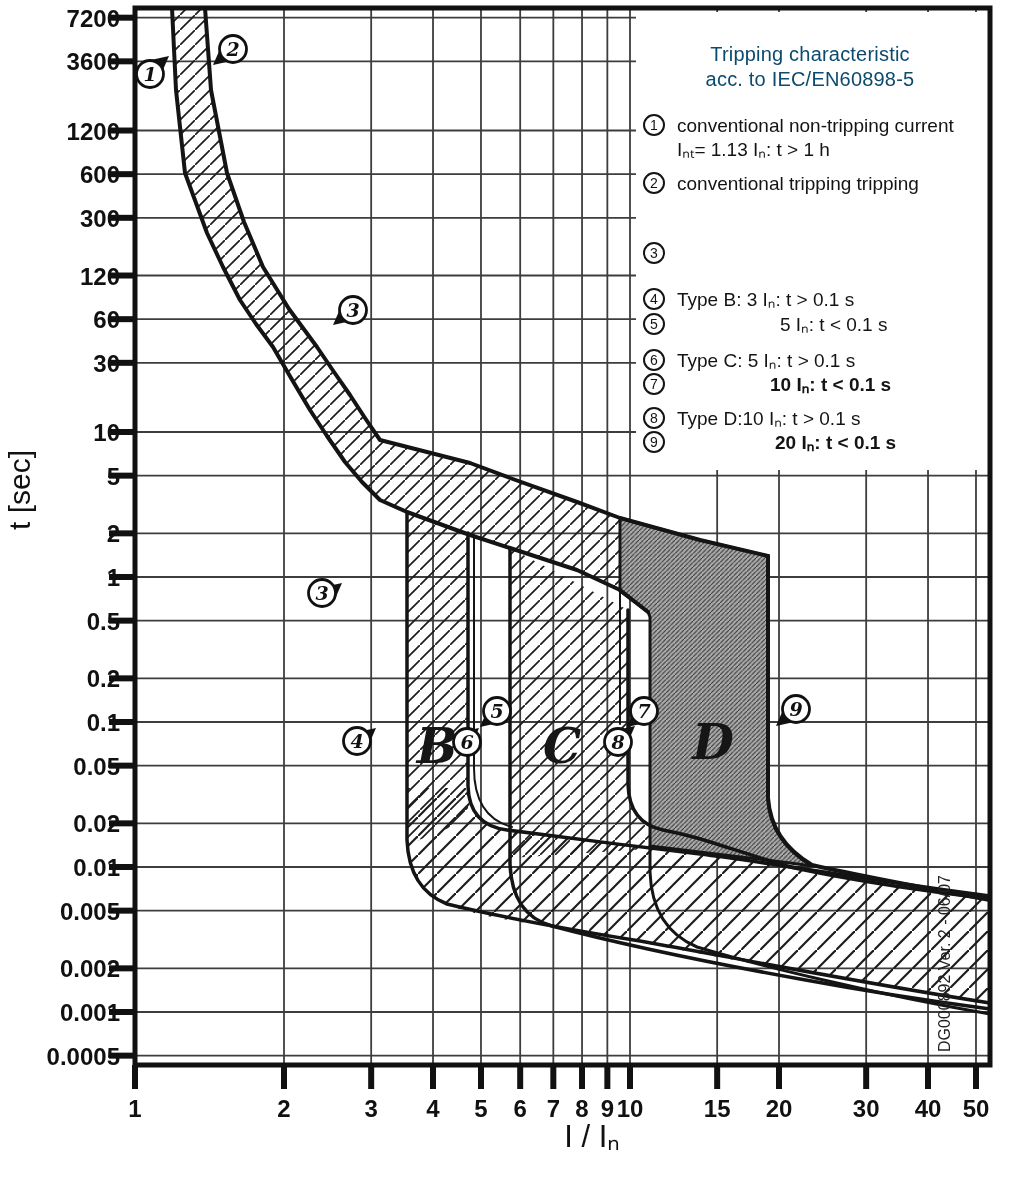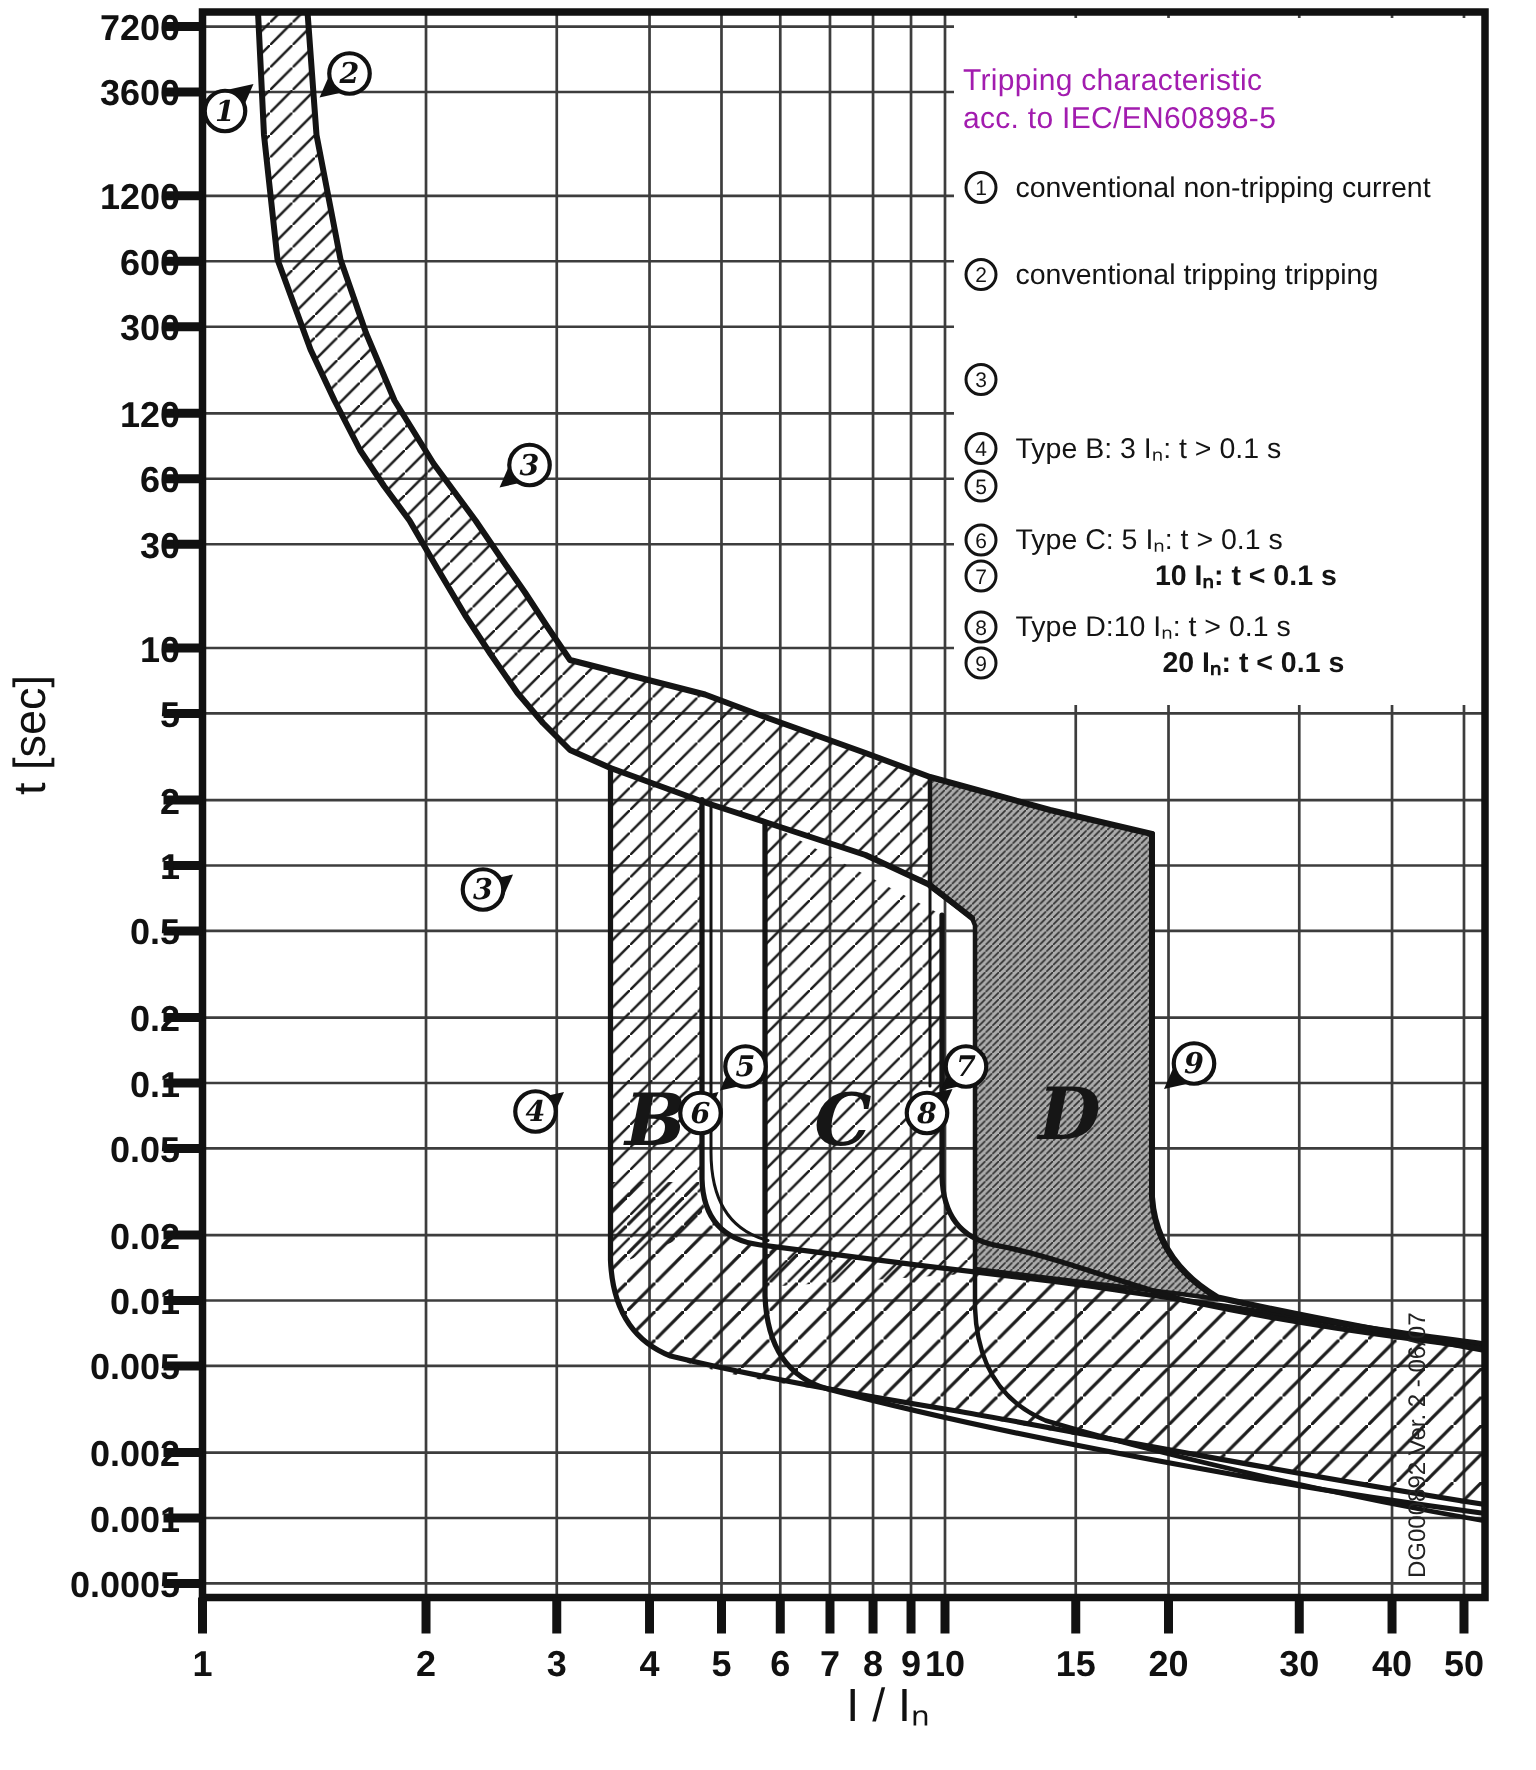--- a/index.html
+++ b/index.html
@@ -1,22 +1,22 @@
 <!DOCTYPE html>
 <html><head>
 <meta charset="utf-8">
 <style>
   html,body{margin:0;padding:0;background:#fff;}
   body{width:1024px;height:1180px;position:relative;font-family:"Liberation Sans",sans-serif;}
   #stage{position:relative;width:1024px;height:1180px;background:#fff;overflow:hidden;}
   svg{position:absolute;left:0;top:0;}
   
   #legend{position:absolute;left:0;top:0;width:1024px;height:1180px;pointer-events:none;}
-  .ltitle{position:absolute;left:642px;top:42px;width:336px;text-align:left;
-          font-size:20px;line-height:25px;color:#a21caf;letter-spacing:.2px;}
+  .ltitle{position:absolute;left:642px;top:42px;width:336px;text-align:center;
+          font-size:20px;line-height:25px;color:#0c4a6e;letter-spacing:.2px;}
   .lrow{position:absolute;display:flex;gap:12px;color:#141414;}
   .lcirc{flex:0 0 auto;width:22px;height:22px;border:2.2px solid #141414;border-radius:50%;
          display:flex;align-items:center;justify-content:center;font-size:14px;margin-top:0px;box-sizing:border-box;}
   .ltext{font-size:19px;line-height:23.5px;white-space:nowrap;}
   .ind76{padding-left:76px;} .ind103{padding-left:103px;} .ind93{padding-left:93px;font-weight:bold;} .ind98{padding-left:98px;font-weight:bold;}
 </style>
 </head>
 <body>
 
 <div id="stage">
@@ -246,20 +246,21 @@
 <div id="legend">
   <div class="ltitle">
     <div>Tripping characteristic</div>
     <div>acc. to IEC/EN60898-5</div>
   </div>
 
   <div class="lrow" style="left:643px;top:114px">
     <span class="lcirc">1</span>
     <div class="ltext">
       <div>conventional non-tripping current</div>
+      <div>Iₙₜ= 1.13 Iₙ: t &gt; 1 h</div>
     </div>
   </div>
 
   <div class="lrow" style="left:643px;top:172px">
     <span class="lcirc">2</span>
     <div class="ltext">
       <div>conventional tripping tripping</div>
     </div>
   </div>
 
@@ -267,20 +268,21 @@
     <span class="lcirc" style="margin-top:10px">3</span>
   </div>
 
   <div class="lrow" style="left:643px;top:288px">
     <span class="lcirc">4</span>
     <div class="ltext">Type B: 3 Iₙ: t &gt; 0.1 s</div>
   </div>
 
   <div class="lrow" style="left:643px;top:313px">
     <span class="lcirc">5</span>
+    <div class="ltext ind103">5 Iₙ: t &lt; 0.1 s</div>
   </div>
 
   <div class="lrow" style="left:643px;top:349px">
     <span class="lcirc">6</span>
     <div class="ltext">Type C: 5 Iₙ: t &gt; 0.1 s</div>
   </div>
 
   <div class="lrow" style="left:643px;top:373px">
     <span class="lcirc">7</span>
     <div class="ltext ind93">10 Iₙ: t &lt; 0.1 s</div>

